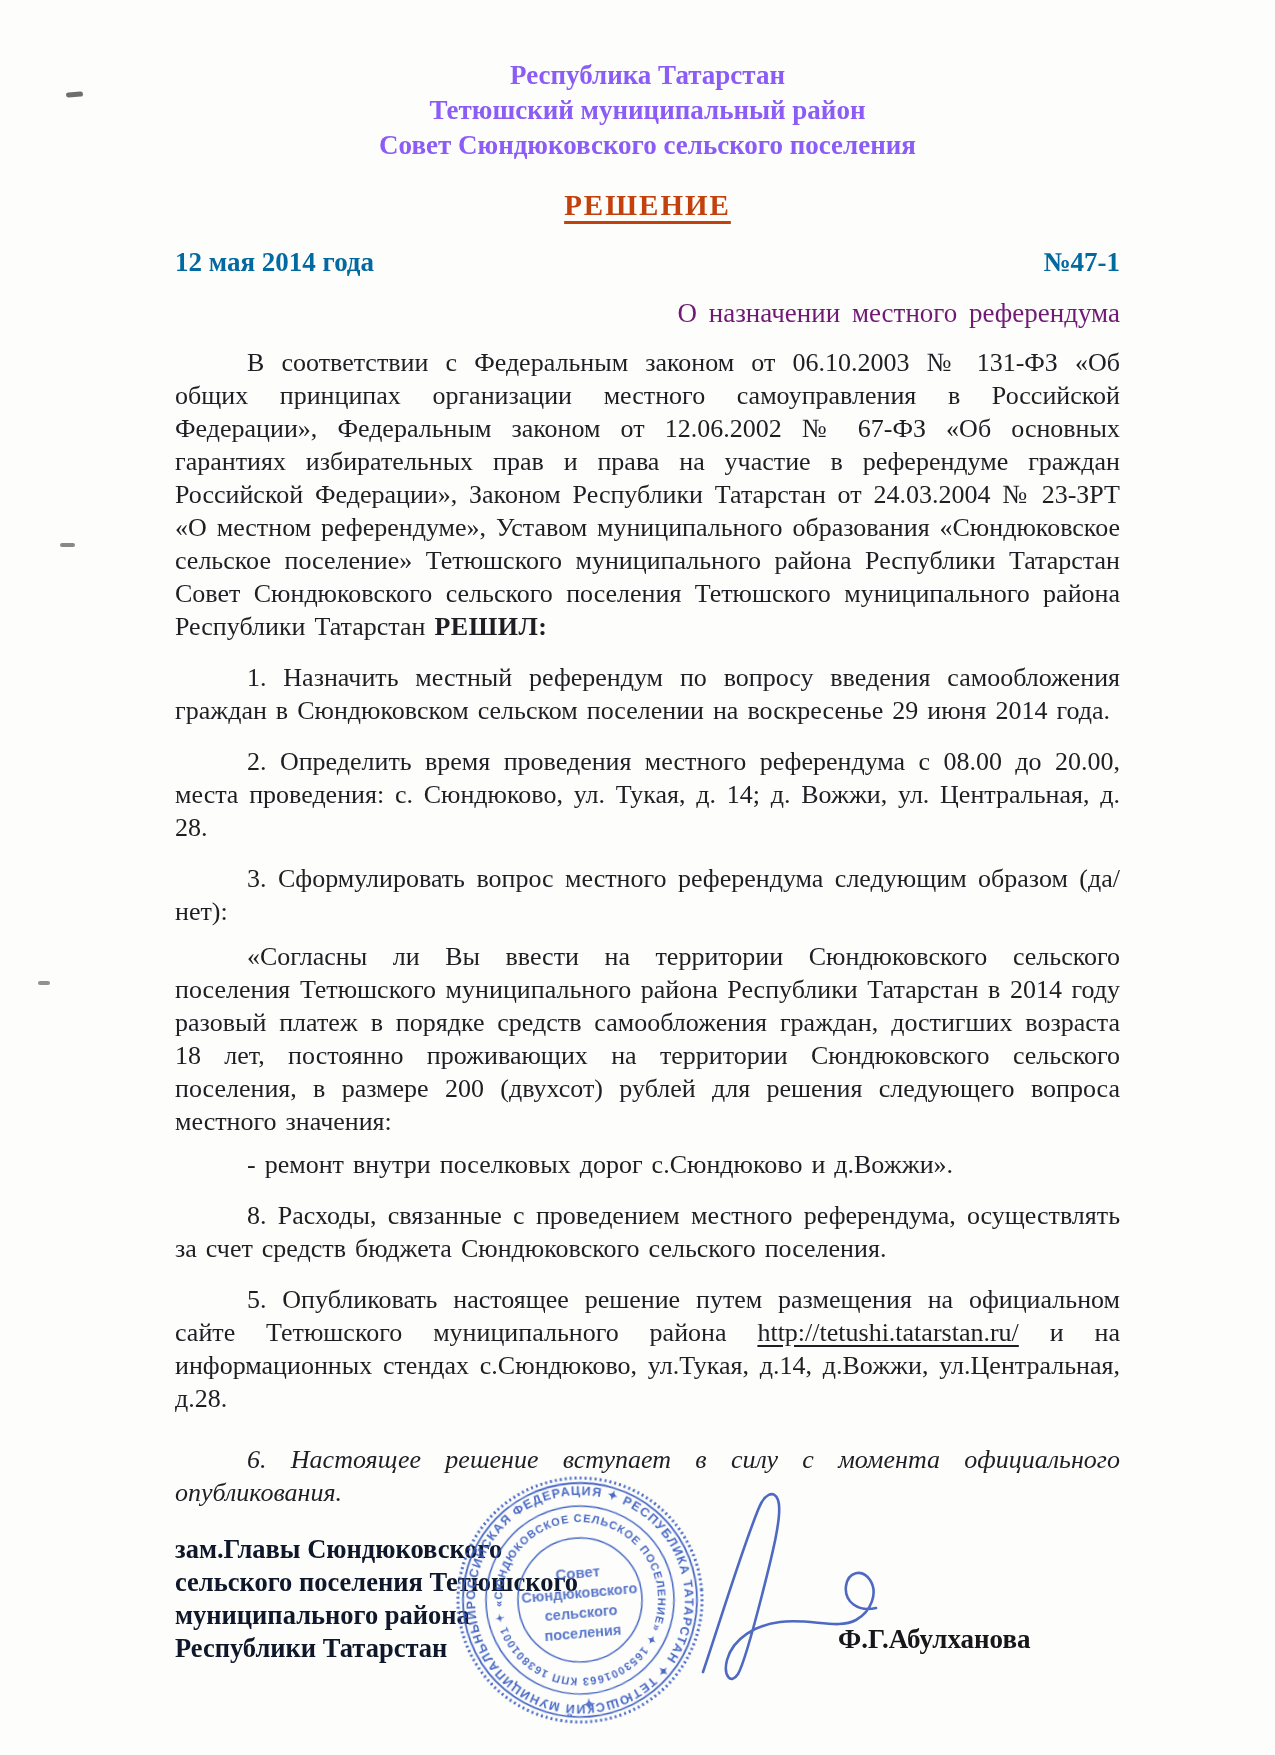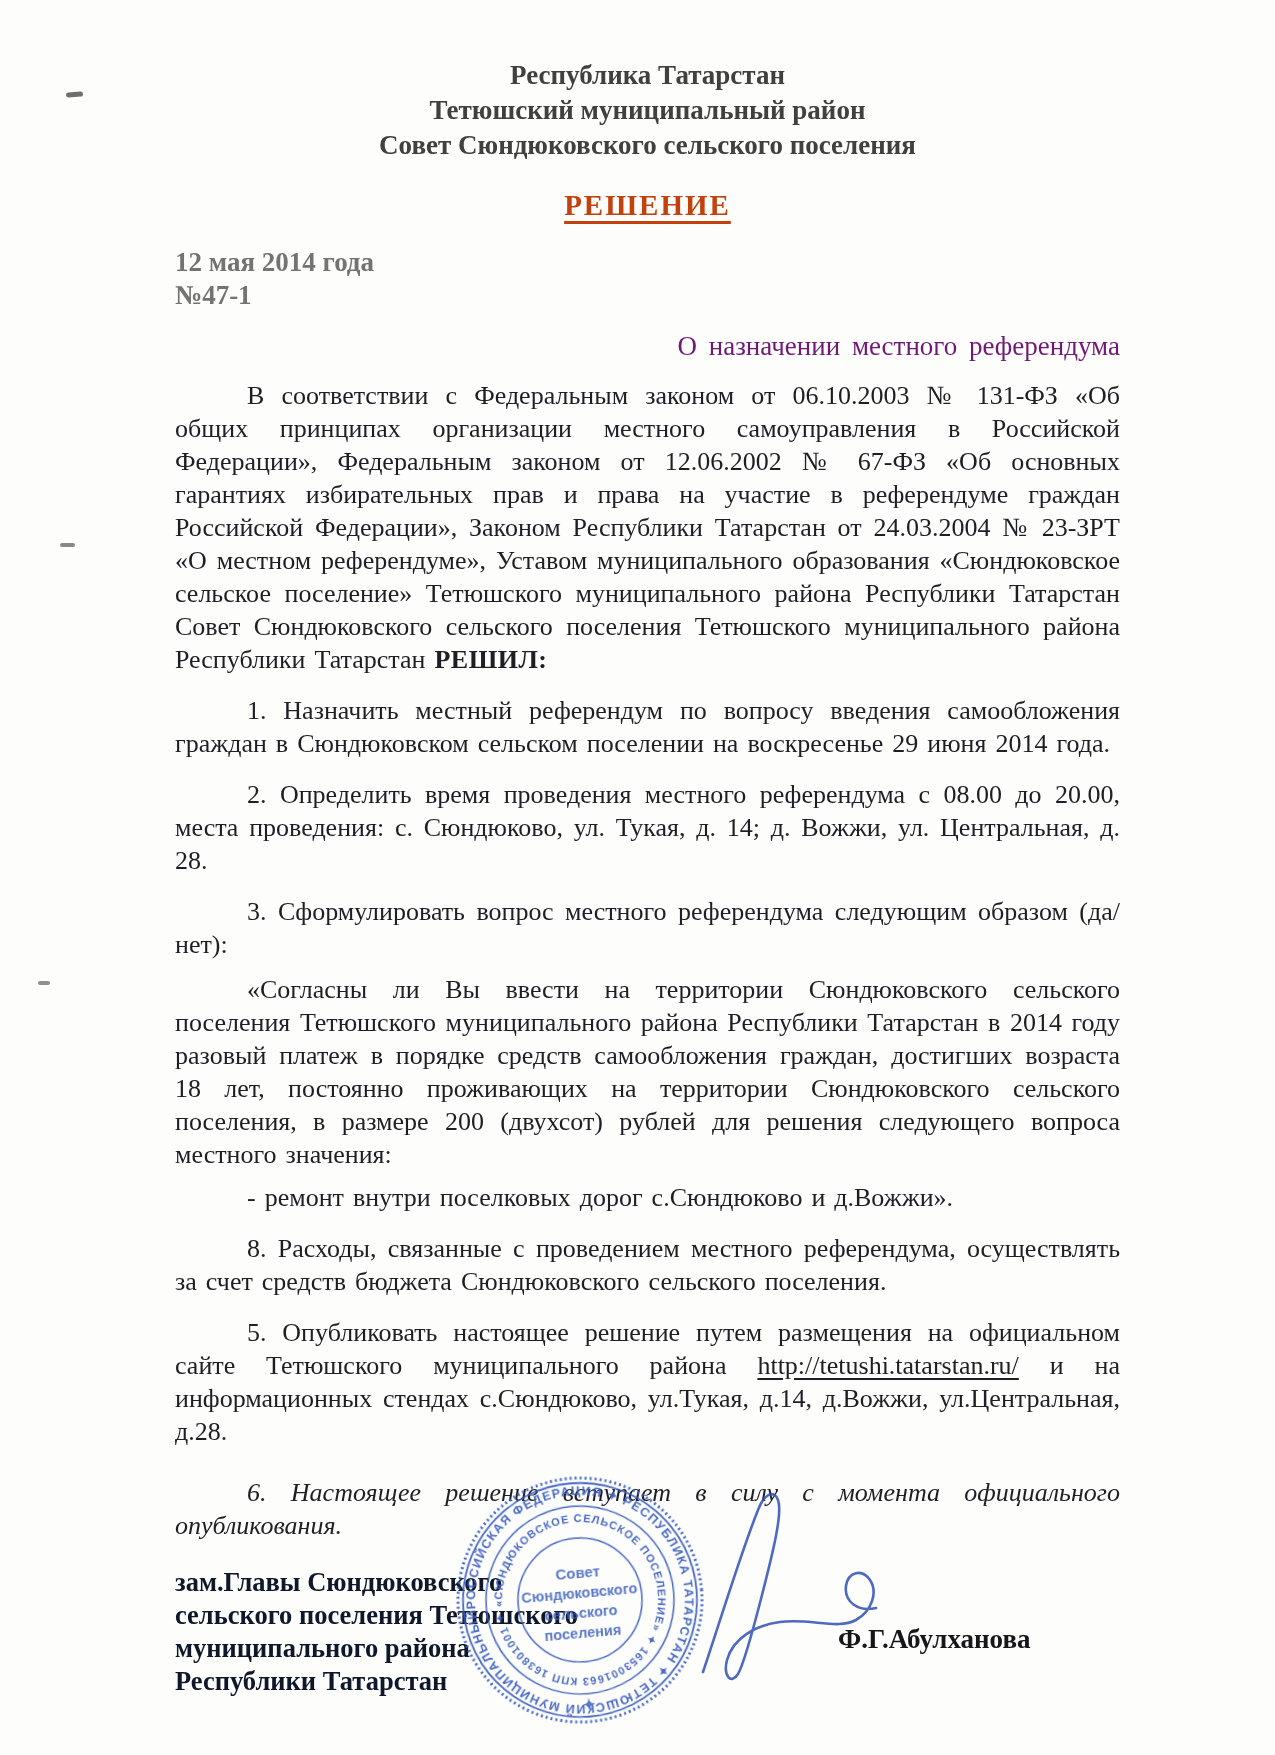--- a/index.html
+++ b/index.html
@@ -3,24 +3,24 @@
 <meta charset="utf-8">
 <style>
   html,body { margin:0; padding:0; background:#e8e8e8; }
   .page {
     position:relative; width:1275px; height:1755px; margin:0 auto;
     background:#fdfdfb; overflow:hidden;
     font-family:"Liberation Serif","DejaVu Serif",serif;
   }
   .content { position:absolute; left:175px; top:0; width:945px; color:#1e1e24; font-size:26px; line-height:33px; }
 
-  .hdr { margin-top:58px; text-align:center; font-weight:bold; font-size:27px; line-height:35px; color:#404040; }
+  .hdr { margin-top:58px; text-align:center; font-weight:bold; font-size:27px; line-height:35px; color:#8b5cf6; }
   .doc-title { margin-top:26px; text-align:center; font-weight:bold; font-size:29px; letter-spacing:2px; color:#c2410c; }
   .doc-title .ul { text-decoration:underline; text-decoration-thickness:2.5px; text-underline-offset:6px; }
-  .daterow { margin-top:24px; display:flex; justify-content:space-between; font-weight:bold; font-size:27px; color:#737373;flex-direction:column; }
+  .daterow { margin-top:24px; display:flex; justify-content:space-between; font-weight:bold; font-size:27px; color:#0369a1; }
   .subject { margin-top:18px; text-align:right; font-weight:normal; font-size:27px; word-spacing:5px; color:#701a75; }
 
   .body p { margin:0; text-indent:72px; text-align:justify; text-align-last:left; word-spacing:2.5px; }
   .mt-intro { margin-top:16px !important; }
   .mt-item  { margin-top:18px !important; }
   .mt-q     { margin-top:12px !important; }
   .mt-dash  { margin-top:10px !important; }
   .mt-last  { margin-top:28px !important;font-style:italic; }
   .resolved { font-weight:bold; letter-spacing:.5px; }
   .u { text-decoration:underline; text-underline-offset:4px; }

